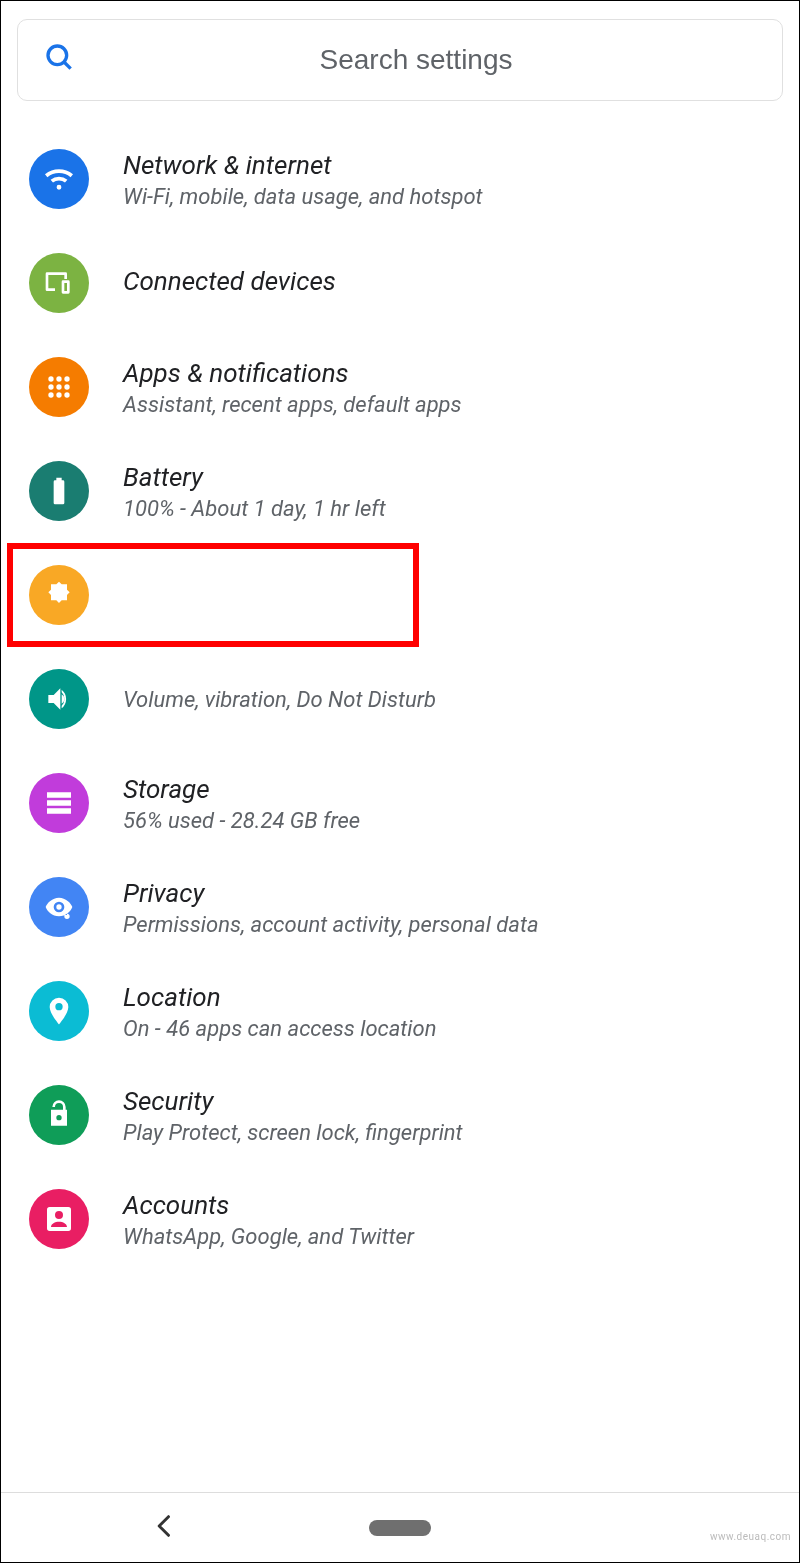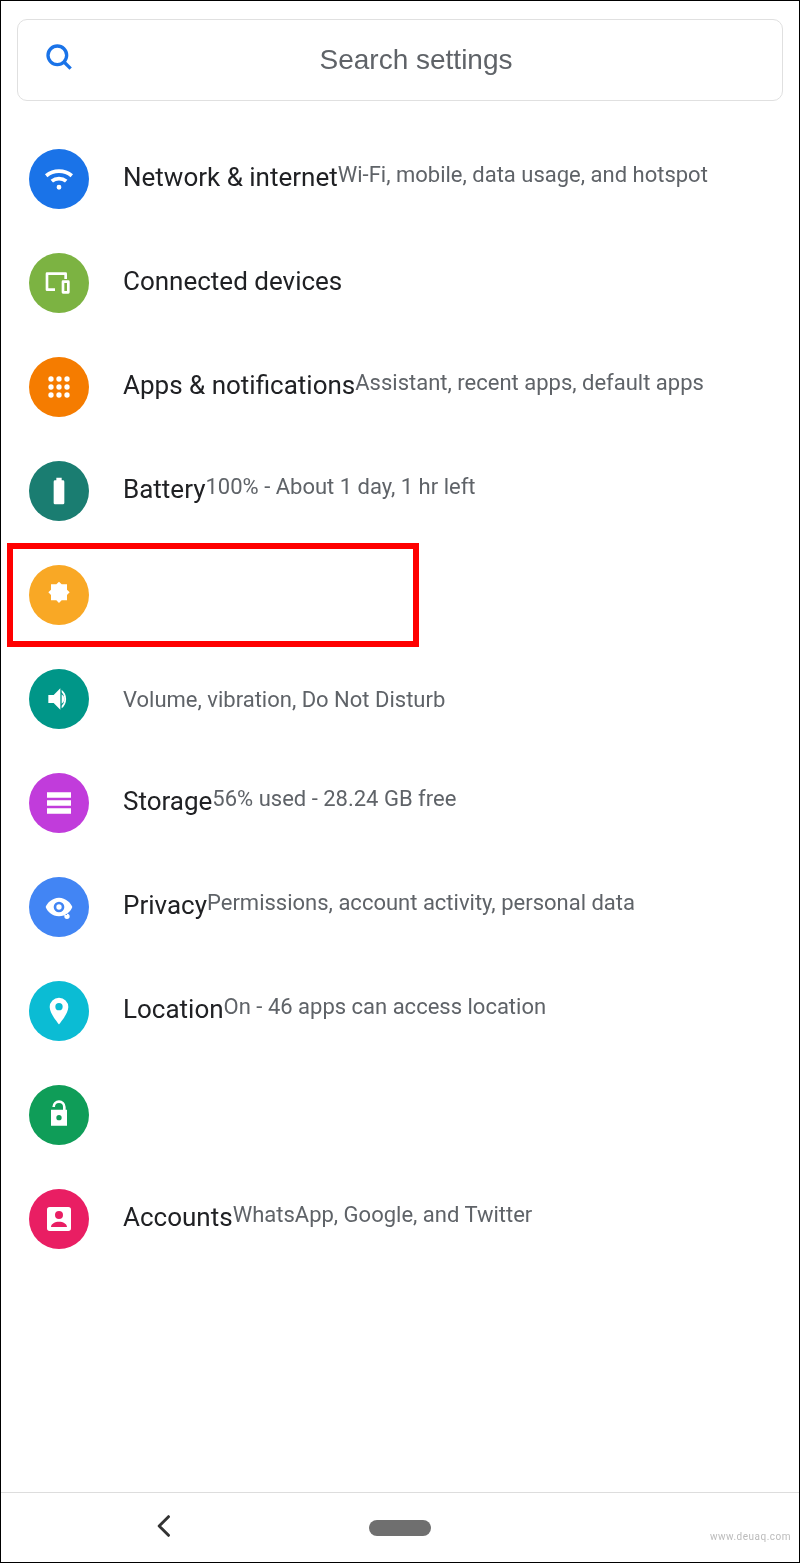--- a/index.html
+++ b/index.html
@@ -48,21 +48,21 @@
       width: 60px;
       height: 60px;
       border-radius: 50%;
       display: flex;
       align-items: center;
       justify-content: center;
       flex-shrink: 0;
       margin-right: 34px;
     }
     .icon-circle svg { width: 32px; height: 32px; fill: #fff; }
-    .item-text { display: flex; flex-direction: row; }
+    .item-text { display: flex; flex-direction: column; font-style: italic; }
     .item-title {
       font-size: 26px;
       color: #202124;
       font-weight: 400;
       margin-bottom: 4px;
     }
     .item-sub {
       font-size: 22px;
       color: #5f6368;
     }
@@ -230,20 +230,24 @@
         <div class="item-title">Location</div>
         <div class="item-sub">On - 46 apps can access location</div>
       </div>
     </div>
     <div class="settings-item">
       <div class="icon-circle c-green2">
         <svg viewBox="0 0 24 24">
           <path d="M17 8V6a5 5 0 00-10 0h2a3 3 0 016 0v2H6v12h12V8h-1zm-5 8a2 2 0 110-4 2 2 0 010 4z"></path>
         </svg>
       </div>
+      <div class="item-text">
+        <div class="item-title">Security</div>
+        <div class="item-sub">Play Protect, screen lock, fingerprint</div>
+      </div>
     </div>
     <div class="settings-item">
       <div class="icon-circle c-pink">
         <svg viewBox="0 0 24 24">
           <path d="M5 3h14a2 2 0 012 2v14a2 2 0 01-2 2H5a2 2 0 01-2-2V5a2 2 0 012-2zm7 3a3 3 0 100 6 3 3 0 000-6zm-6 12h12c0-2.5-3-4-6-4s-6 1.5-6 4z"></path>
         </svg>
       </div>
       <div class="item-text">
         <div class="item-title">Accounts</div>
         <div class="item-sub">WhatsApp, Google, and Twitter</div>

